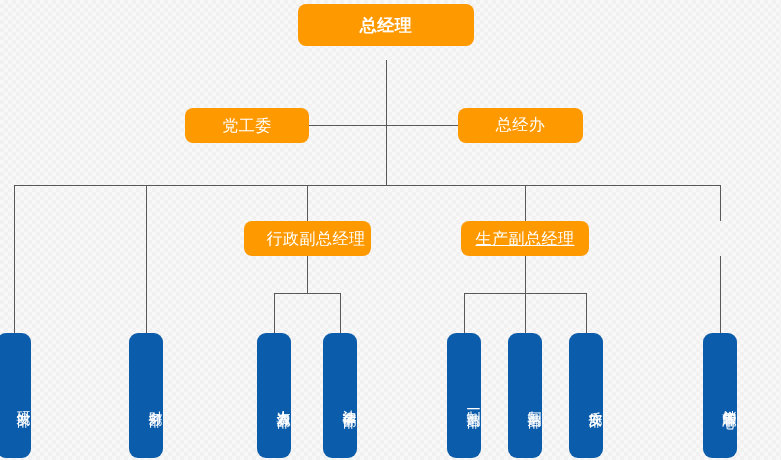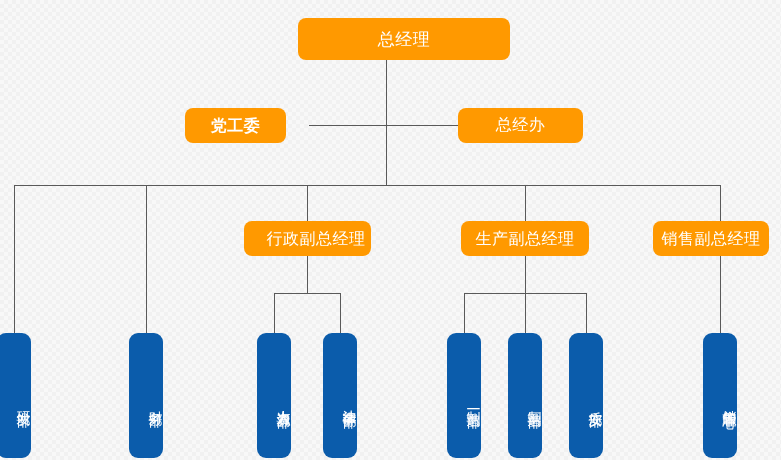--- a/index.html
+++ b/index.html
@@ -98,31 +98,30 @@
   <div class="line v" style="left:525px; top:256px; height:38px;"></div>
 
   <div class="line h" style="left:464px; top:293px; width:122px;"></div>
   <div class="line v" style="left:464px; top:293px; height:40px;"></div>
   <div class="line v" style="left:525px; top:293px; height:40px;"></div>
   <div class="line v" style="left:586px; top:293px; height:40px;"></div>
 
   <div class="line v" style="left:720px; top:185px; height:36px;"></div>
   <div class="line v" style="left:720px; top:256px; height:77px;"></div>
 
-  <div class="node exec top" style="left:298px; top:18px; width:212px; height:42px;">总经理</div>
+  <div class="node exec top" style="left:298px; top:4px; width:176px; height:42px;font-weight:bold;">总经理</div>
 
-  <div class="node exec" style="left:185px; top:108px; width:101px; height:35px;font-weight:bold;">党工委</div>
+  <div class="node exec" style="left:185px; top:108px; width:124px; height:35px;">党工委</div>
 
   <div class="node exec" style="left:458px; top:108px; width:125px; height:35px;font-family:Liberation Mono, monospace;">总经办</div>
 
   <div class="node exec" style="left:244px; top:221px; width:127px; height:35px;padding-left:17px;">行政副总经理</div>
 
-  <div class="node exec" style="left:461px; top:221px; width:128px; height:35px;">生产副总经理</div>
+  <div class="node exec" style="left:461px; top:221px; width:128px; height:35px;text-decoration:underline;">生产副总经理</div>
 
-  <div class="node exec" style="left:653px; top:221px; width:116px; height:35px;">销售副总经理</div>
 
   <div class="node dept" style="left:-3px; top:333px; width:34px; height:125px;">研发部</div>
 
   <div class="node dept" style="left:129px; top:333px; width:34px; height:125px;">财务部</div>
 
   <div class="node dept" style="left:257px; top:333px; width:34px; height:125px;">人力资源部</div>
 
   <div class="node dept" style="left:323px; top:333px; width:34px; height:125px;">法律事务部</div>
 
   <div class="node dept" style="left:447px; top:333px; width:34px; height:125px;">制造一部</div>

